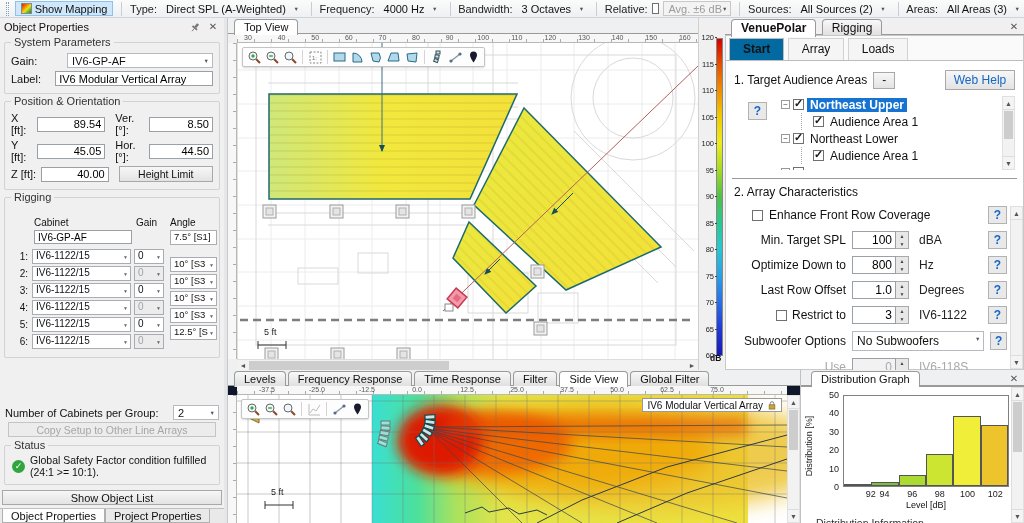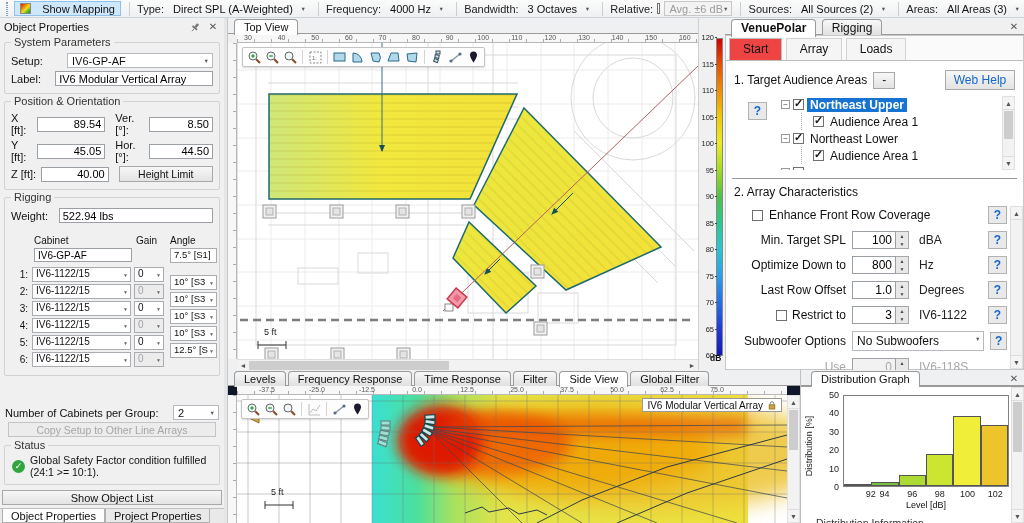--- a/index.html
+++ b/index.html
@@ -3,21 +3,21 @@
 <meta charset="utf-8">
 <style>
 *{box-sizing:border-box;margin:0;padding:0}
 html,body{width:1024px;height:523px;overflow:hidden}
 body{font-family:"Liberation Sans",sans-serif;font-size:11px;background:#f0f0f0;color:#111;position:relative}
 
 #toolbar{position:absolute;left:0;top:0;width:1024px;height:18px;background:linear-gradient(#fbfbfb,#eef0f2);border-bottom:1px solid #cfd4da;display:flex;align-items:center;gap:4px;padding-left:6px;white-space:nowrap}
 .grip{width:3px;height:14px;border-left:1px dotted #8aa0b8;border-right:1px dotted #8aa0b8;margin-right:2px}
 .tb-sep{width:1px;height:14px;background:#c9ced4;margin:0 4px}
 .tb-lbl{color:#222}
-#show-mapping{display:flex;align-items:center;gap:11px;background:#cfe7fb;border:1px solid #8fc1ea;padding:0 5px;height:15px;cursor:pointer}
+#show-mapping{display:flex;align-items:center;gap:3px;background:#cfe7fb;border:1px solid #8fc1ea;padding:0 5px;height:15px;cursor:pointer}
 .cmap-ico{width:11px;height:11px;border:1px solid #888;background:linear-gradient(135deg,#d42000 0%,#f08000 30%,#ece020 55%,#58b428 80%,#2a8830 100%)}
 .combo{position:relative;background:#fff;border:1px solid #b4bac0;height:15px;display:inline-flex;align-items:center;padding:0 16px 0 4px}
 .combo:after{content:"▼";position:absolute;right:3px;top:4px;font-size:5.5px;color:#555}
 .combo.flat{border-color:transparent;background:transparent}
 .combo.dis{background:#f3f3f3;color:#9b9b9b;border-color:#c8c8c8}
 .cbx{width:11px;height:11px;border:1px solid #707070;background:#fff;display:inline-block;position:relative}
 .cbx.checked:after{content:"✓";position:absolute;left:0;top:-3px;font-size:11px;font-weight:bold;color:#1b1b1b}
 
 .btn{background:linear-gradient(#f7f7f7,#e3e3e3);border:1px solid #a8a8a8;text-align:center;cursor:pointer;display:flex;align-items:center;justify-content:center}
 .btn.dis{color:#a6a6a6;background:#ececec;border-color:#c4c4c4;cursor:default}
@@ -77,21 +77,21 @@
 #tv-canvas{position:absolute;left:9px;top:25px;width:461px;height:316px;background:#fff;overflow:hidden;border-left:1px solid #e0e0e0}
 
 #colorbar{position:absolute;left:698px;top:18px;width:27px;height:352px;background:#f0f0f0;border-left:1px solid #d0d0d0;font-size:7.5px}
 #cb-bar{position:absolute;left:17px;top:20px;width:7px;height:318px;border:1px solid #888;background:linear-gradient(180deg,#d40000 0%,#e85000 8%,#f08c00 16%,#f0c800 24%,#ecec20 33%,#a8dc20 41%,#50c048 50%,#28c890 58%,#28c8d0 66%,#28a0e8 75%,#2870e8 83%,#2038d8 92%,#1818b8 100%)}
 .cbl{position:absolute;left:0;width:15px;text-align:right;color:#222}
 .cbl:after{content:"";position:absolute;right:-3px;top:4px;width:2px;height:1px;background:#444}
 
 #right-panel{position:absolute;left:725px;top:18px;width:299px;height:352px;background:#f0f0f0;font-size:12px}
 #rp-body{position:absolute;left:0;top:17px;right:0;bottom:0;background:#fff;border:1px solid #c8c8c8}
 .stab{display:inline-block;padding:3px 13px 4px;border:1px solid #d2d2d2;border-bottom:none;background:#f5f5f5;cursor:pointer}
-.stab.active{background:#ef4444;border-color:#bdbdbd;font-weight:normal}
+.stab.active{background:#0369a1;border-color:#bdbdbd;font-weight:bold}
 .rp-row{display:flex;align-items:center;margin:7px 8px 0;gap:6px}
 .rp-flbl{width:112px;text-align:right;flex:0 0 112px}
 .rp-unit{width:62px;margin-left:4px;color:#222}
 .rp-unit.dim,.dim{color:#a9a9a9}
 .tree{position:relative;height:74px;overflow:hidden;flex:1}
 .titem{position:absolute;left:0;height:17px;display:flex;align-items:center;gap:3px;cursor:pointer}
 .texp{width:9px;height:9px;border:1px solid #999;background:#fff;font-size:8px;line-height:7px;text-align:center;color:#444;flex:0 0 9px}
 .tlabel{padding:0 3px;white-space:nowrap}
 .tlabel.sel{background:#1673d1;color:#fff;font-weight:bold}
 
@@ -162,21 +162,21 @@
             <line x1="7.5" y1="9" x2="7.5" y2="13" stroke="#777" stroke-width="1"></line>
           </g>
         </svg>
     </span>
     <span class="hico">✕</span>
   </div>
 
   <div class="grp">
     <span class="grp-t">System Parameters</span>
     <div class="fr">
-      <span style="width:52px">Setup:</span>
+      <span style="width:52px">Gain:</span>
       <div class="combo" style="flex:1">
           <span>IV6-GP-AF</span>
         </div>
     </div>
     <div class="fr">
       <span style="width:52px">Label:</span>
       <input class="tin" readonly="" value="IV6 Modular Vertical Array" style="">
     </div>
   </div>
 
@@ -198,24 +198,20 @@
       <span style="width:30px">Z [ft]:</span>
       <input class="tin num" style="width: 68px;" readonly="" value="40.00">
       <div class="btn" style="width:110px;height:16px;margin-left:6px;font-size:10.5px">
           <span>Height Limit</span>
         </div>
     </div>
   </div>
 
   <div class="grp" style="padding-bottom:2px">
     <span class="grp-t">Rigging</span>
-    <div class="fr">
-      <span style="width:58px">Weight:</span>
-      <input class="tin" readonly="" value="522.94 lbs" style="">
-    </div>
     <div class="cabtbl" id="cabtbl">
       <span style="position:absolute;left:24px;top:0">Cabinet</span>
       <span style="position:absolute;left:126px;top:0">Gain</span>
       <span style="position:absolute;left:160px;top:0">Angle</span>
       <input class="tin" style="position: absolute; left: 24px; top: 13px; width: 98px; height: 14px; font-size: 10px;" readonly="" value="IV6-GP-AF">
       <div id="cab-rows">
           <div class="cabrow" style="top: 32px; right: 0px;">
             <span style="width: 18px; text-align: right; margin-right: 4px;">1:</span>
             <div class="mini-combo" style="width: 99px;">IV6-1122/15</div>
             <div class="mini-combo" style="width: 30px; margin-left: 3px;">0</div>

